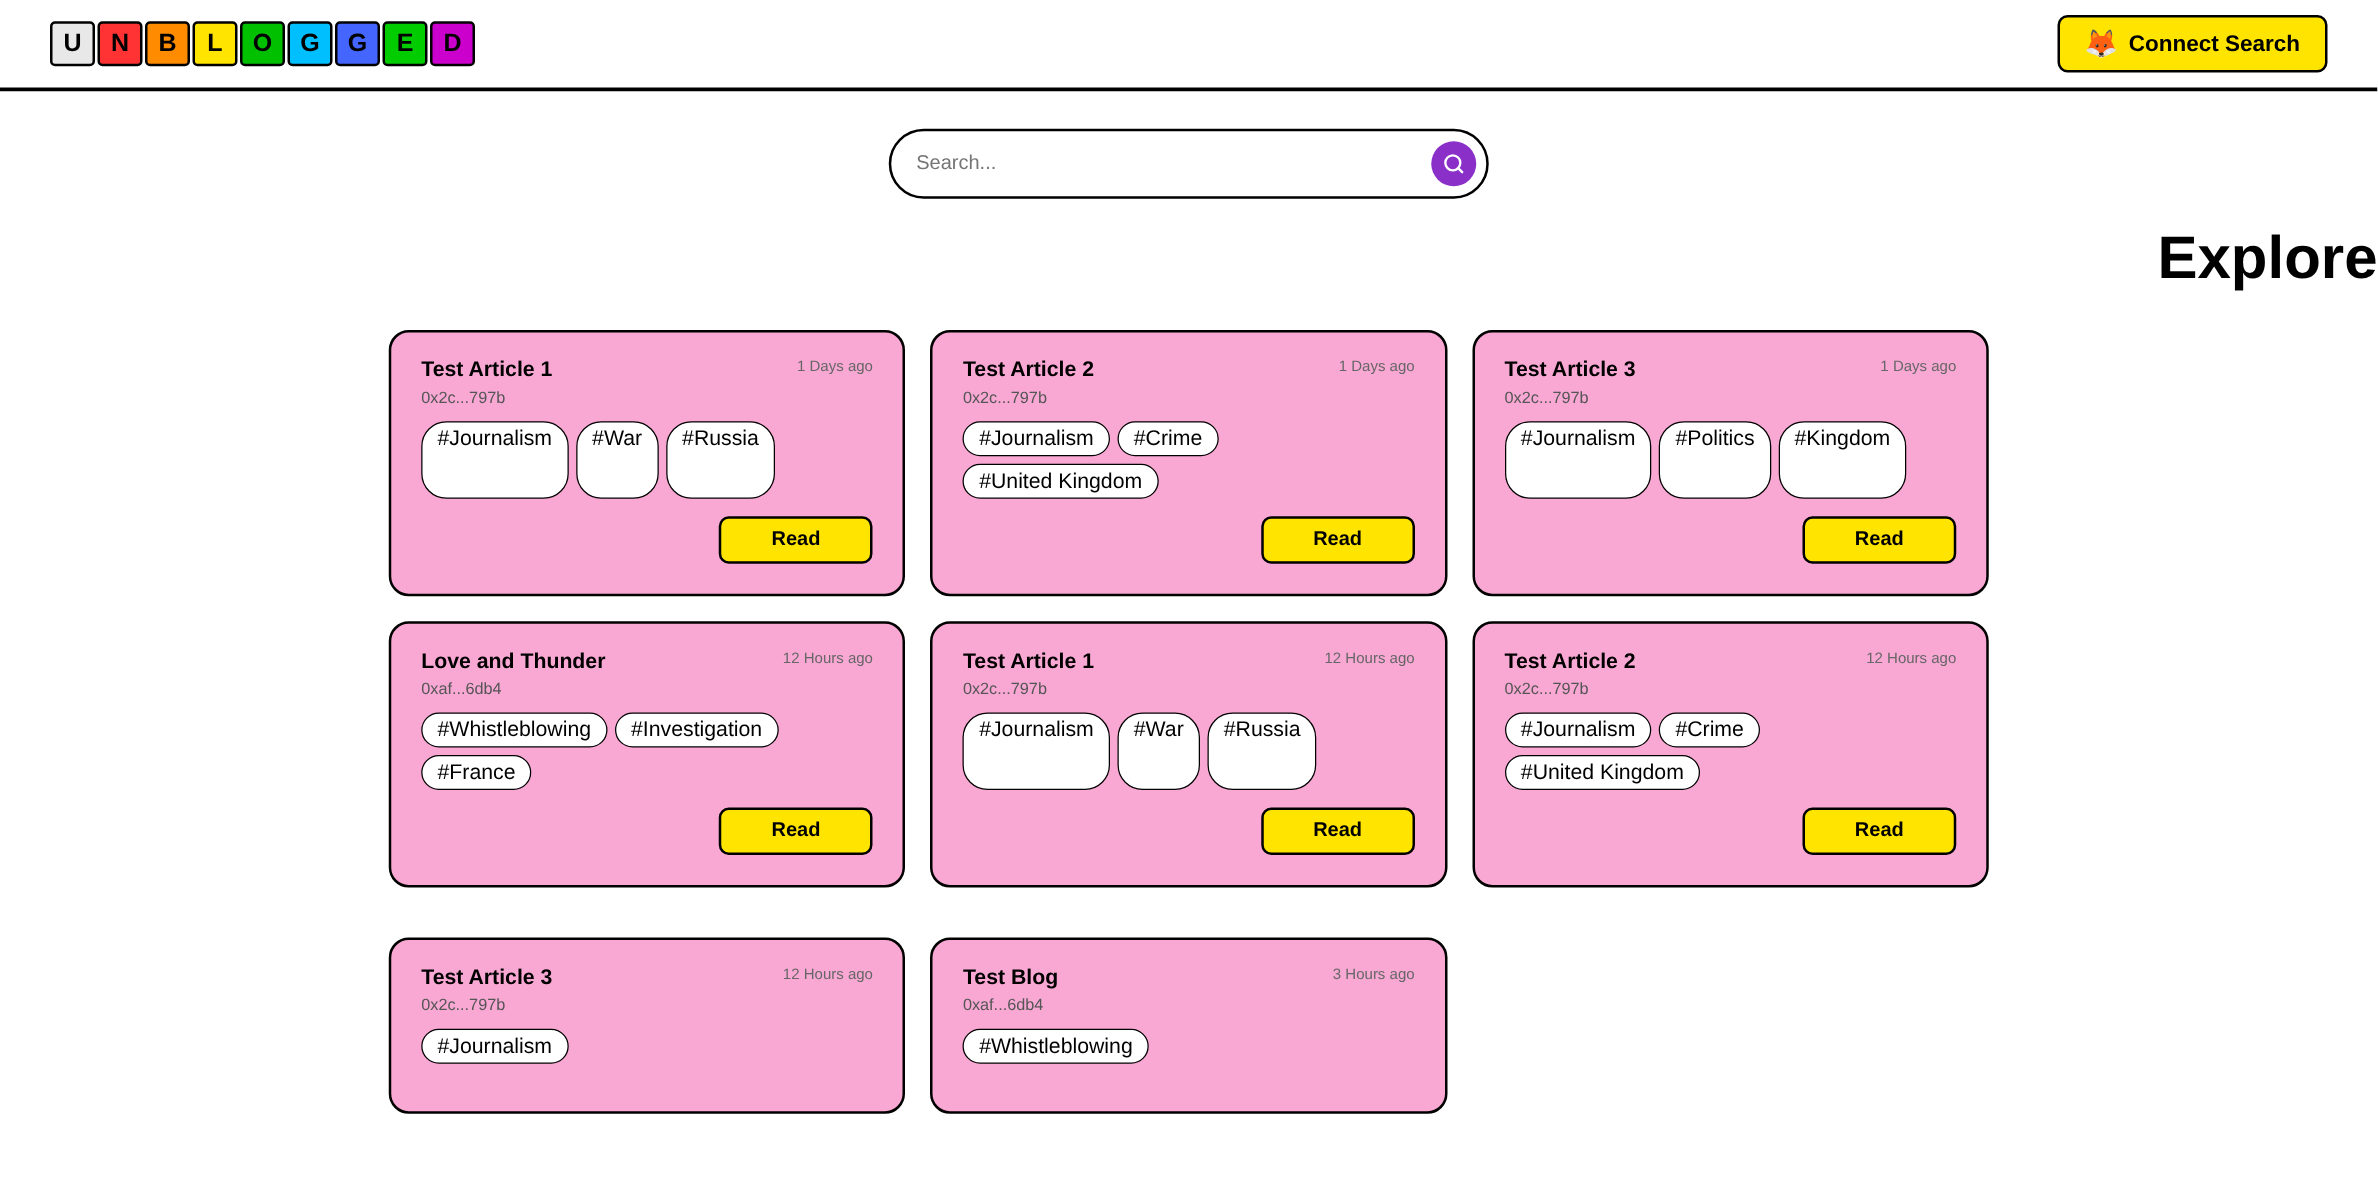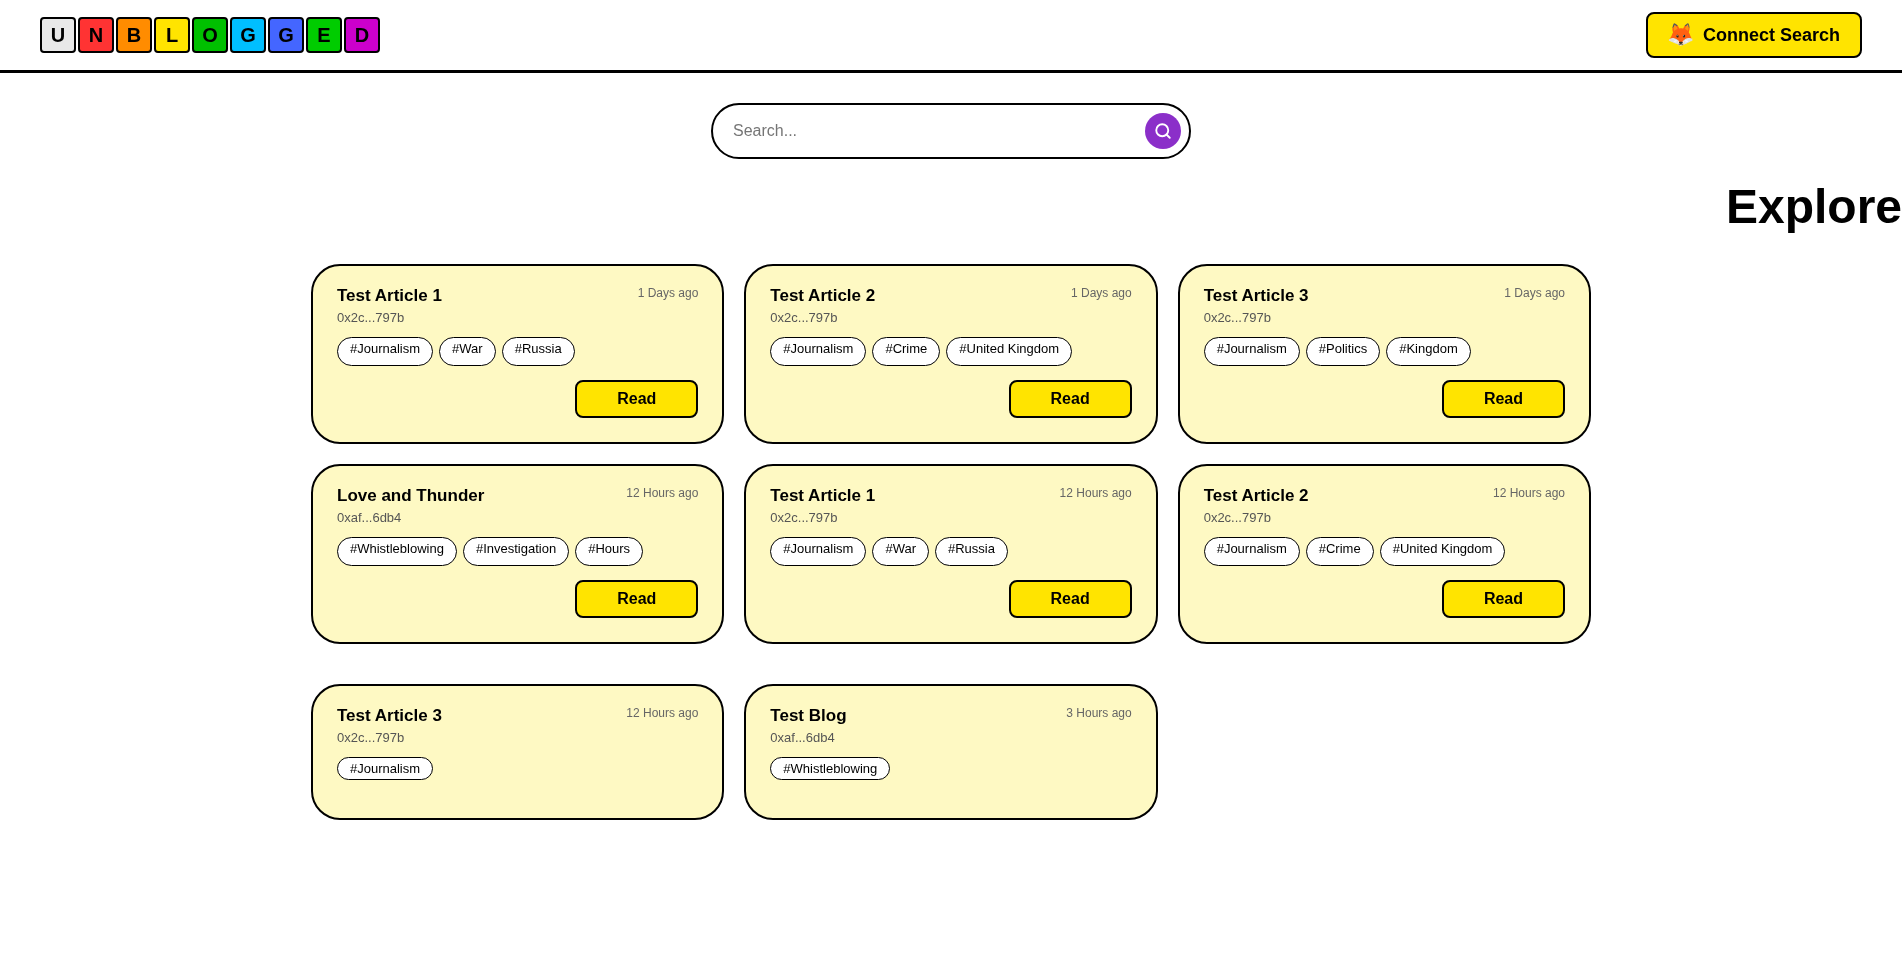--- a/index.html
+++ b/index.html
@@ -94,23 +94,23 @@
       display: grid;
       grid-template-columns: repeat(3, 1fr);
       gap: 20px;
       max-width: 1400px;
       margin: 0 auto;
       padding: 0 60px 40px;
     }
 
     .article-card {
       border: 2px solid #000;
-      border-radius: 29px;
+      border-radius: 16px;
       padding: 20px 24px 24px;
-      background: #fef9c3;
+      background: #f9a8d4;
       min-height: 180px;
       display: flex;
       flex-direction: column;
     }
 
     .card-header {
       display: flex;
       justify-content: space-between;
       align-items: flex-start;
       margin-bottom: 4px;
@@ -134,21 +134,21 @@
       display: flex;
       flex-wrap: wrap;
       gap: 6px;
       margin-bottom: 14px;
       flex: 1;
     }
     .tag {
       border: 1.5px solid #000;
       border-radius: 20px;
       padding: 3px 12px;
-      font-size: 13px;
+      font-size: 17px;
       background: #fff;
     }
     .card-footer {
       display: flex;
       justify-content: flex-end;
     }
     .read-btn {
       background: #FFE400;
       border: 2px solid #000;
       border-radius: 8px;
@@ -241,21 +241,21 @@
     </div>
     <div class="article-card">
       <div class="card-header">
         <span class="card-title">Love and Thunder</span>
         <span class="card-time">12 Hours ago</span>
       </div>
       <div class="card-author">0xaf...6db4</div>
       <div class="card-tags">
         <span class="tag">#Whistleblowing</span>
         <span class="tag">#Investigation</span>
-        <span class="tag">#Hours</span>
+        <span class="tag">#France</span>
       </div>
       <div class="card-footer">
         <button class="read-btn">Read</button>
       </div>
     </div>
     <div class="article-card">
       <div class="card-header">
         <span class="card-title">Test Article 1</span>
         <span class="card-time">12 Hours ago</span>
       </div>

